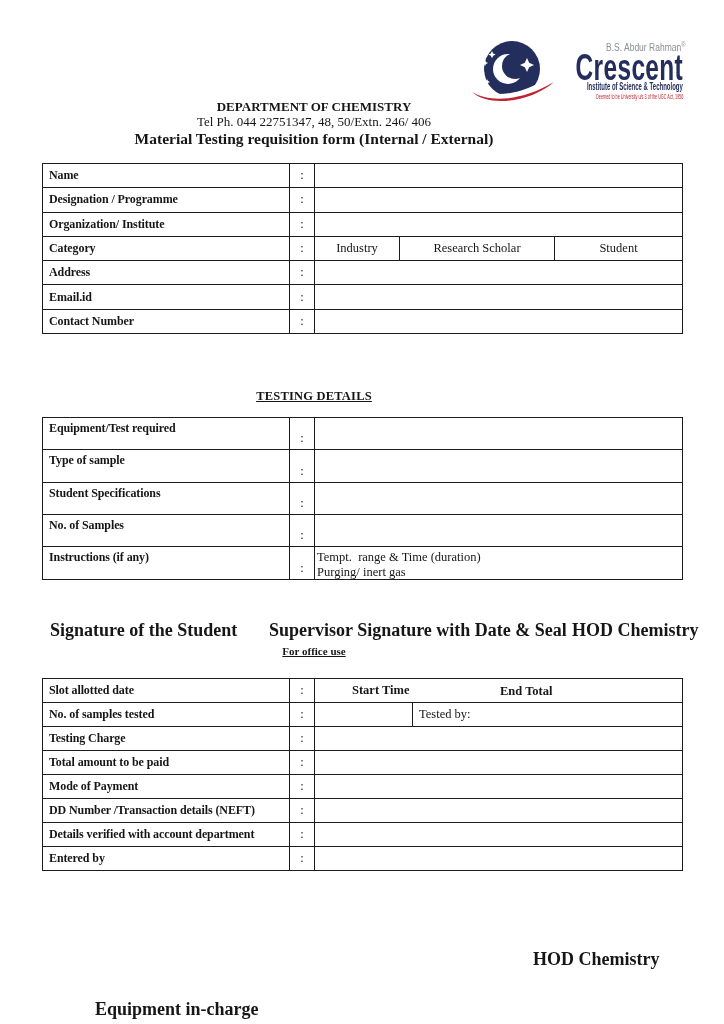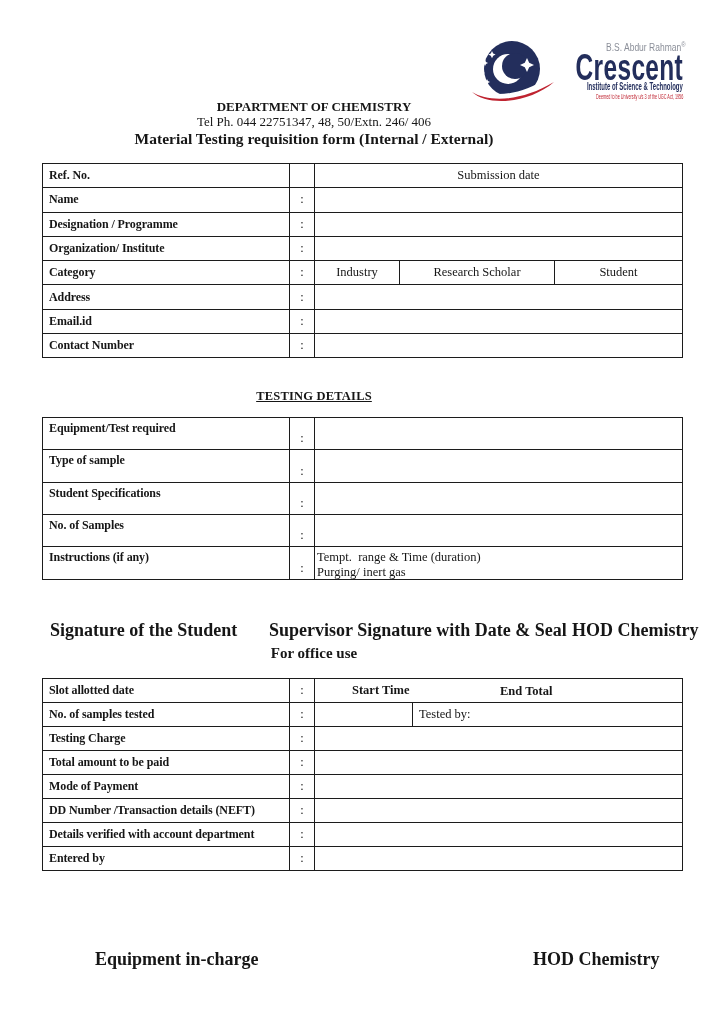--- a/index.html
+++ b/index.html
@@ -17,42 +17,42 @@
     transform:scaleX(.60); transform-origin:right top;}
   .logo-tag{right:41px; top:93px; font-size:6.5px; color:#bf2330; transform:scaleX(.58); transform-origin:right top;}
   .emblem{position:absolute; left:470px; top:40px;}
   
   .hdr{position:absolute; left:42px; top:99px; width:544px; text-align:center;}
   .hdr1{font-size:13px; font-weight:bold; line-height:15px;}
   .hdr2{font-size:13px; line-height:16px;}
   .hdr3{font-size:15.5px; font-weight:bold; line-height:18px;}
   .sect-head{position:absolute; left:42px; width:544px; text-align:center; font-weight:bold;}
   .testing-head{top:389px; font-size:12.5px; text-decoration:underline; letter-spacing:.2px;}
-  .office-head{top:645px; font-size:15px; }
+  .office-head{top:645px; font-size:11px; text-decoration:underline;}
   
   table{position:absolute; left:42px; width:640px; border-collapse:collapse; table-layout:fixed;}
   td{border:1.5px solid #1c1c1c; font-size:12.5px; padding:0 6px; overflow:hidden;}
   .t1{top:163px;} .t2{top:417px;} .t3{top:678px;}
   .t1 td{height:23.3px;} .t2 td{height:28.3px;} .t3 td{height:23px;}
   td.lbl{font-weight:bold; white-space:nowrap; letter-spacing:-0.1px; font-size:12px; padding-left:6px;}
   td.colon{text-align:center; padding:0;}
   td.val{}
   td.center{text-align:center;}
   .t2 td.lbl{vertical-align:top; padding-top:3px;}
   .t2 td.colon{vertical-align:bottom; padding-bottom:3px;}
   .t2 td.val{white-space:pre-wrap; vertical-align:top; padding-top:3px; line-height:14.5px; padding-left:2px;}
   .slot-cell{position:relative; font-weight:bold;padding-left:37px;}
   .slot-cell .end{position:absolute; left:185px; top:0; line-height:24px;}
   .tested{font-weight:normal;}
   
   .sig{position:absolute; font-weight:bold; font-size:18px; white-space:nowrap;}
   .sig-student{left:50px; top:620px;}
   .sig-supervisor{left:269px; top:620px;}
   .sig-hod{left:572px; top:620px;}
-  .sig-equip{left:95px; top:949px;}
+  .sig-equip{left:95px; top:999px;}
   .sig-hod2{left:533px; top:949px;}
 </style>
 </head>
 <body>
 
 <div class="page">
 
   <svg class="emblem" width="100" height="66" viewBox="0 0 100 66">
     <circle cx="42" cy="29" r="28" fill="#232e5c"></circle>
     <circle cx="38" cy="29" r="15" fill="#ffffff"></circle>
@@ -78,25 +78,20 @@
 
   <table class="t1">
     <colgroup>
         <col style="width:247px">
         <col style="width:25px">
         <col style="width:85px">
         <col style="width:155px">
         <col style="width:128px">
       </colgroup>
     <tbody>
-        <tr>
-      <td class="lbl">Ref. No.</td>
-      <td class="colon"></td>
-      <td class="val center" colspan="3">Submission date</td>
-    </tr>
     <tr>
       <td class="lbl">Name</td>
       <td class="colon">:</td>
       <td class="val" colspan="3"></td>
     </tr>
     <tr>
       <td class="lbl">Designation / Programme</td>
       <td class="colon">:</td>
       <td class="val" colspan="3"></td>
     </tr>

